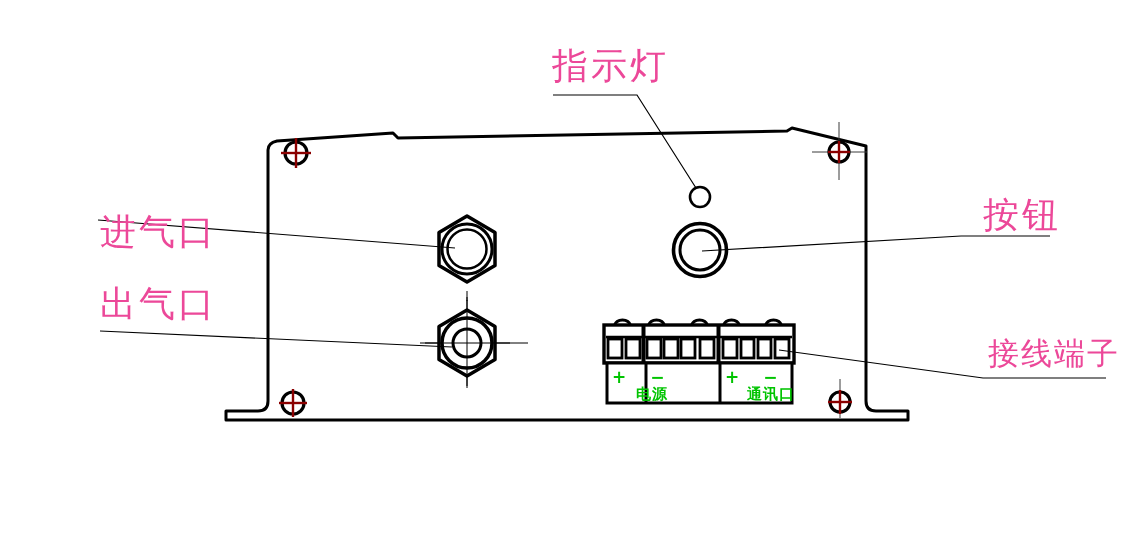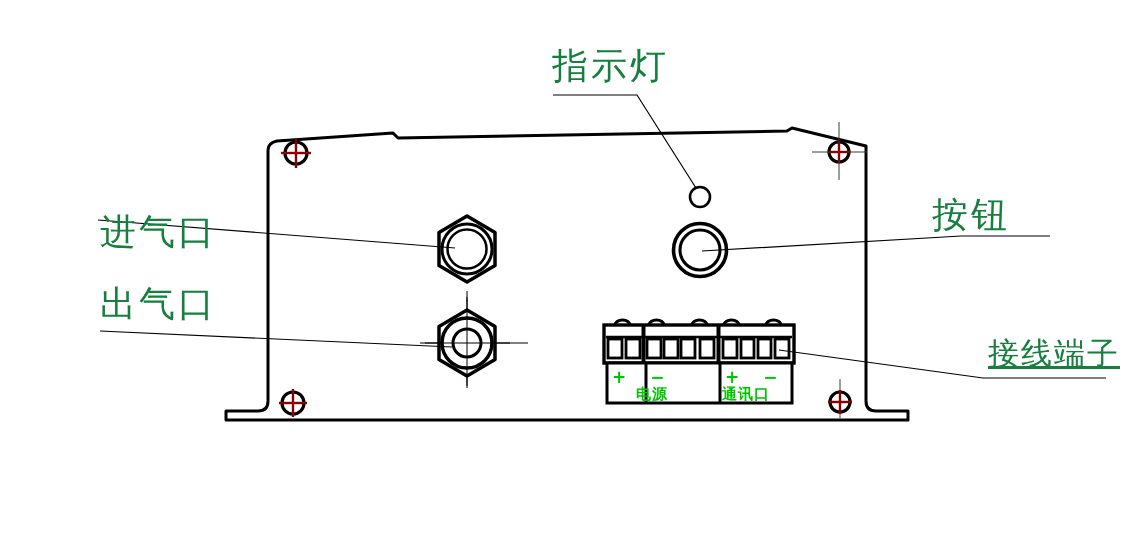--- a/index.html
+++ b/index.html
@@ -6,21 +6,21 @@
   #stage{
     position:relative;
     width:1145px;height:559px;
     background:#ffffff;
     font-family:"Liberation Sans", sans-serif;
     overflow:hidden;
   }
   #linework{position:absolute;left:0;top:0;}
   .cad-label{
     position:absolute;
-    color:#15803d;
+    color:#ec4899;
     font-family:"Liberation Serif","DejaVu Serif",serif;
     white-space:nowrap;
     line-height:1;
   }
   .cad-label.big{font-size:36px;letter-spacing:3px;}
   .cad-label.med{font-size:31px;letter-spacing:2px;}
   .green-txt{
     position:absolute;
     color:#00c400;
     font-family:"DejaVu Sans","Liberation Sans",sans-serif;
@@ -128,22 +128,22 @@
 
     <polyline points="779,350 983,378 1106,378" fill="none" stroke="#000000" stroke-width="1.2"></polyline>
   </svg>
 
   <div class="cad-label big" style="left:552px;top:48px;">指示灯</div>
 
   <div class="cad-label big" style="left:100px;top:170px;margin-top:44px;">进气口</div>
 
   <div class="cad-label big" style="left:100px;top:286px;text-align:right;">出气口</div>
 
-  <div class="cad-label big" style="left:932px;top:197px;">按钮</div>
+  <div class="cad-label big" style="left:983px;top:197px;">按钮</div>
 
-  <div class="cad-label med" style="left:988px;top:338px;text-decoration:underline;">接线端子</div>
+  <div class="cad-label med" style="left:988px;top:338px;">接线端子</div>
 
   <div class="green-txt polarity" style="left:612px;top:369px;">+ −</div>
   <div class="green-txt port-name" style="left:636px;top:387px;">电源</div>
   <div class="green-txt polarity" style="left:725px;top:369px;">+ −</div>
-  <div class="green-txt port-name" style="left:722px;top:387px;">通讯口</div>
+  <div class="green-txt port-name" style="left:722px;top:387px;padding-left:25px;">通讯口</div>
 
 </div>
 
 </body></html>

